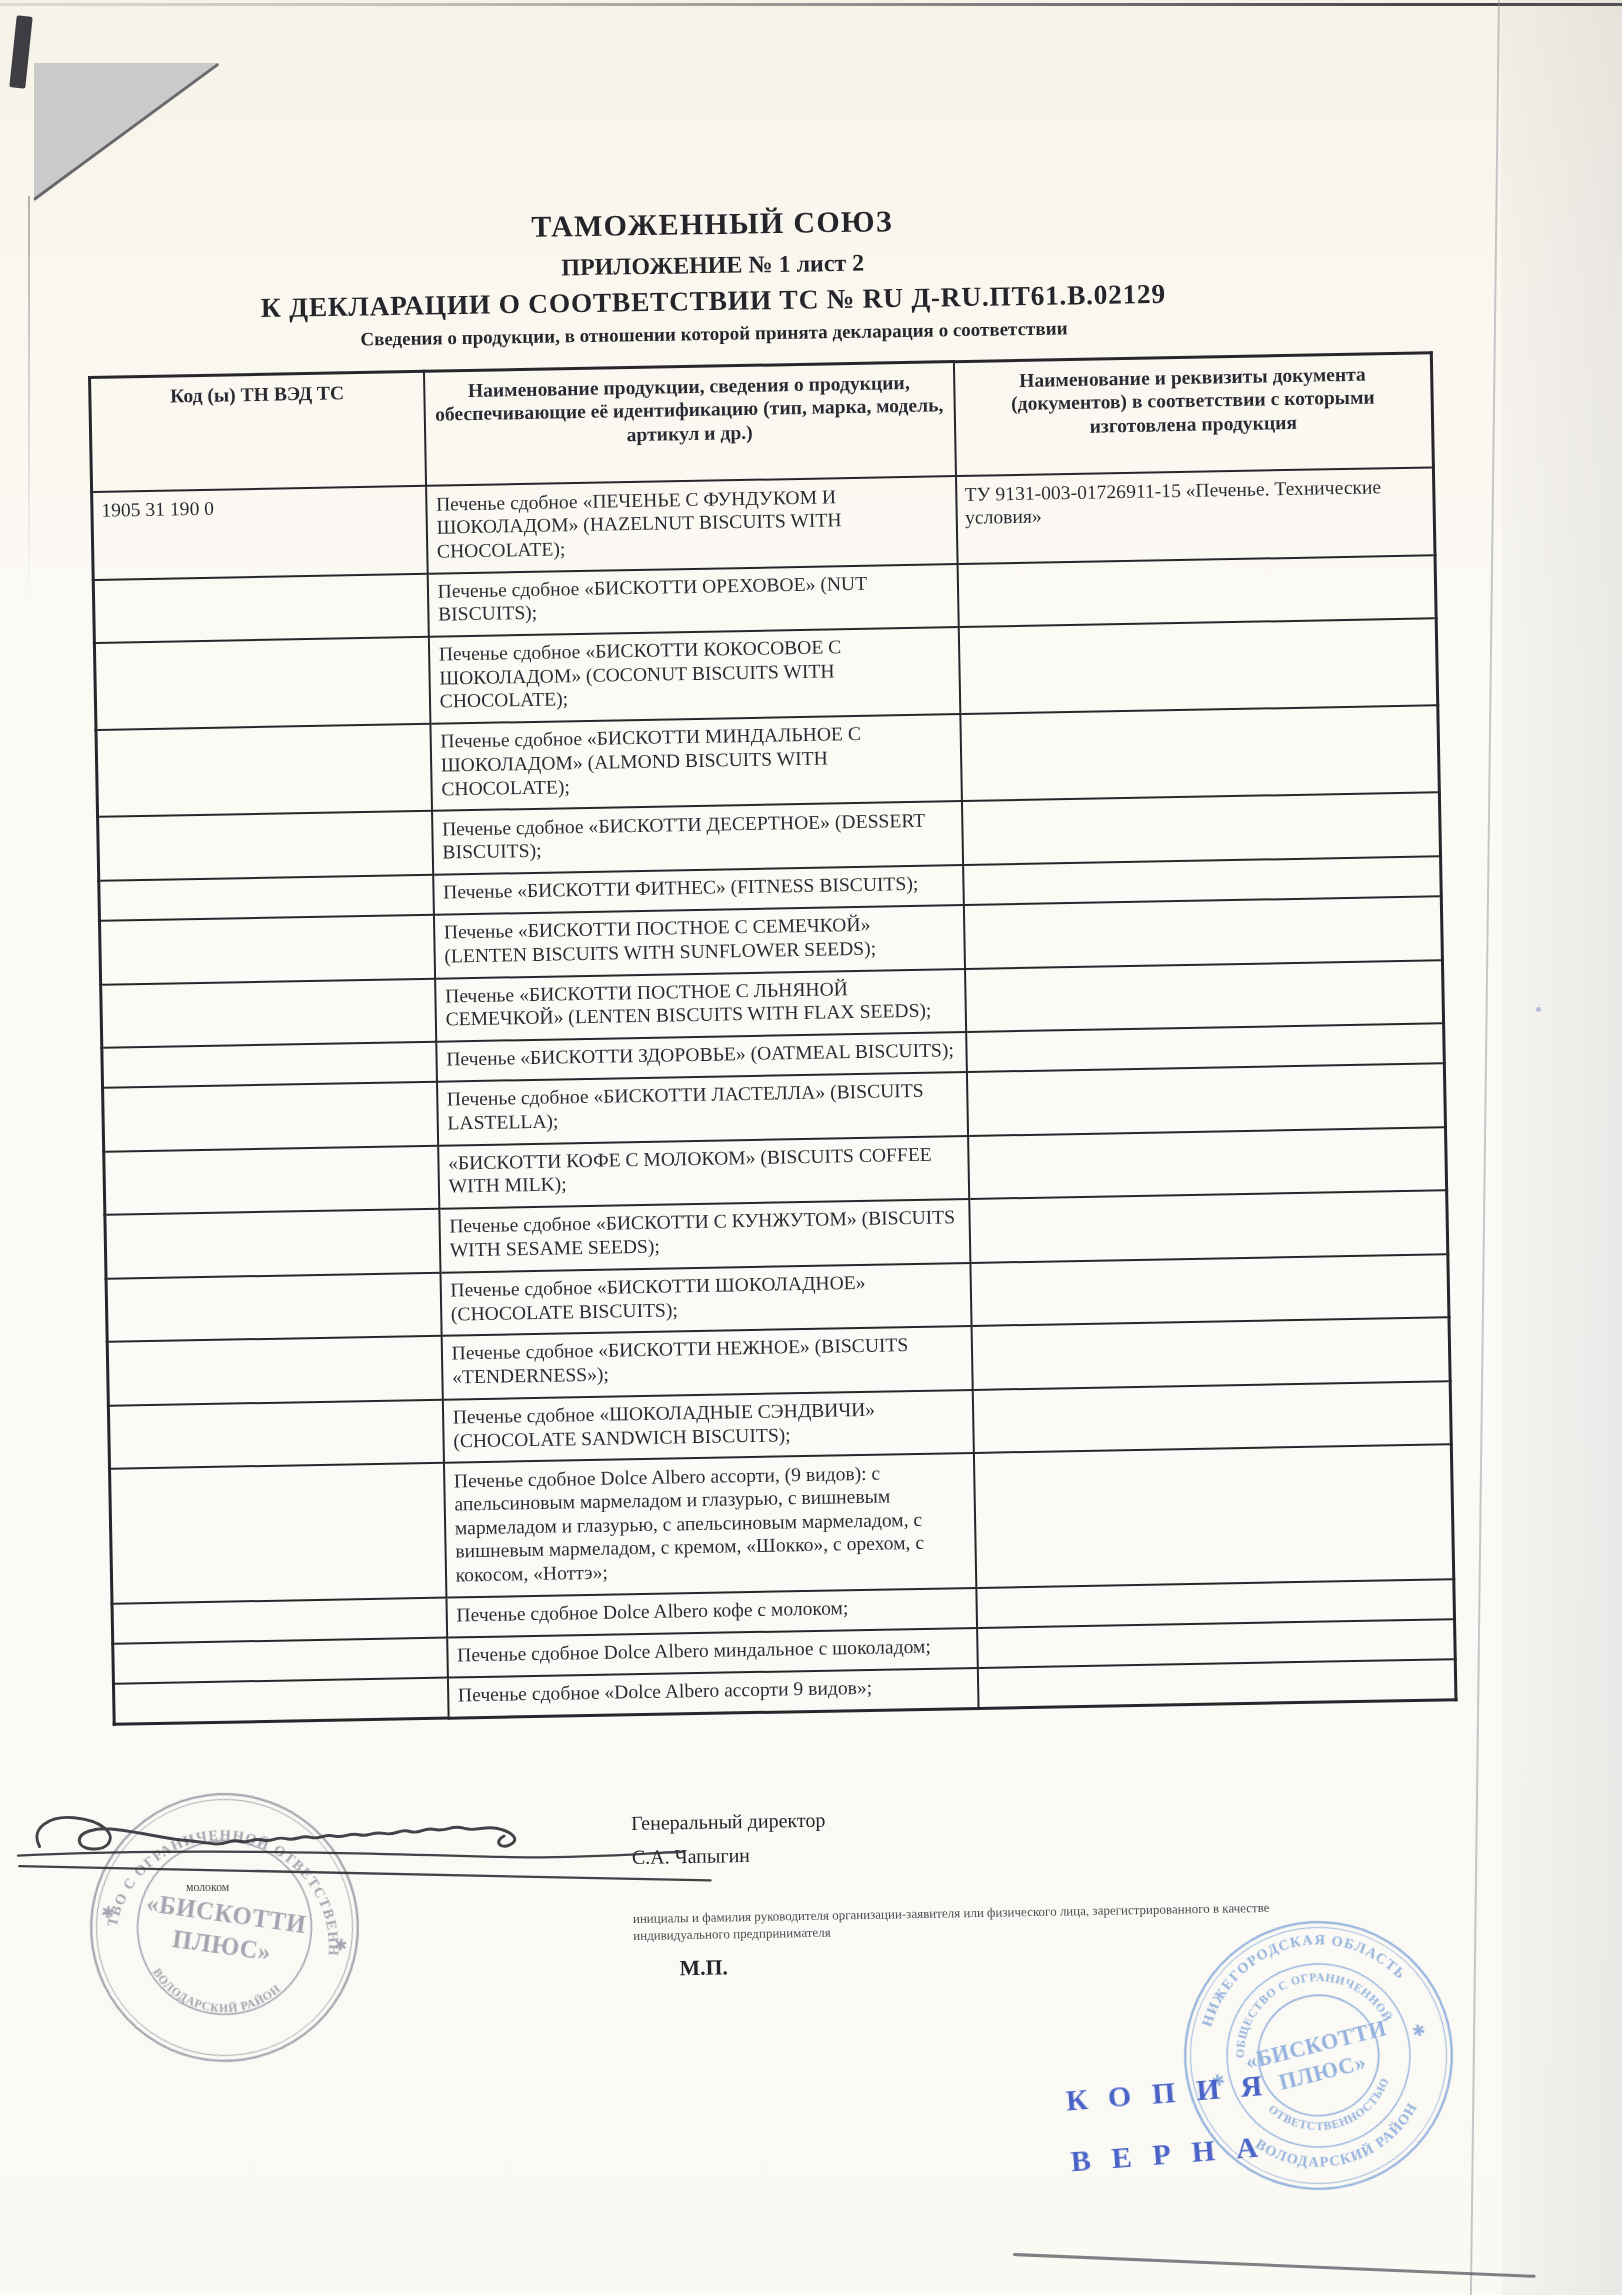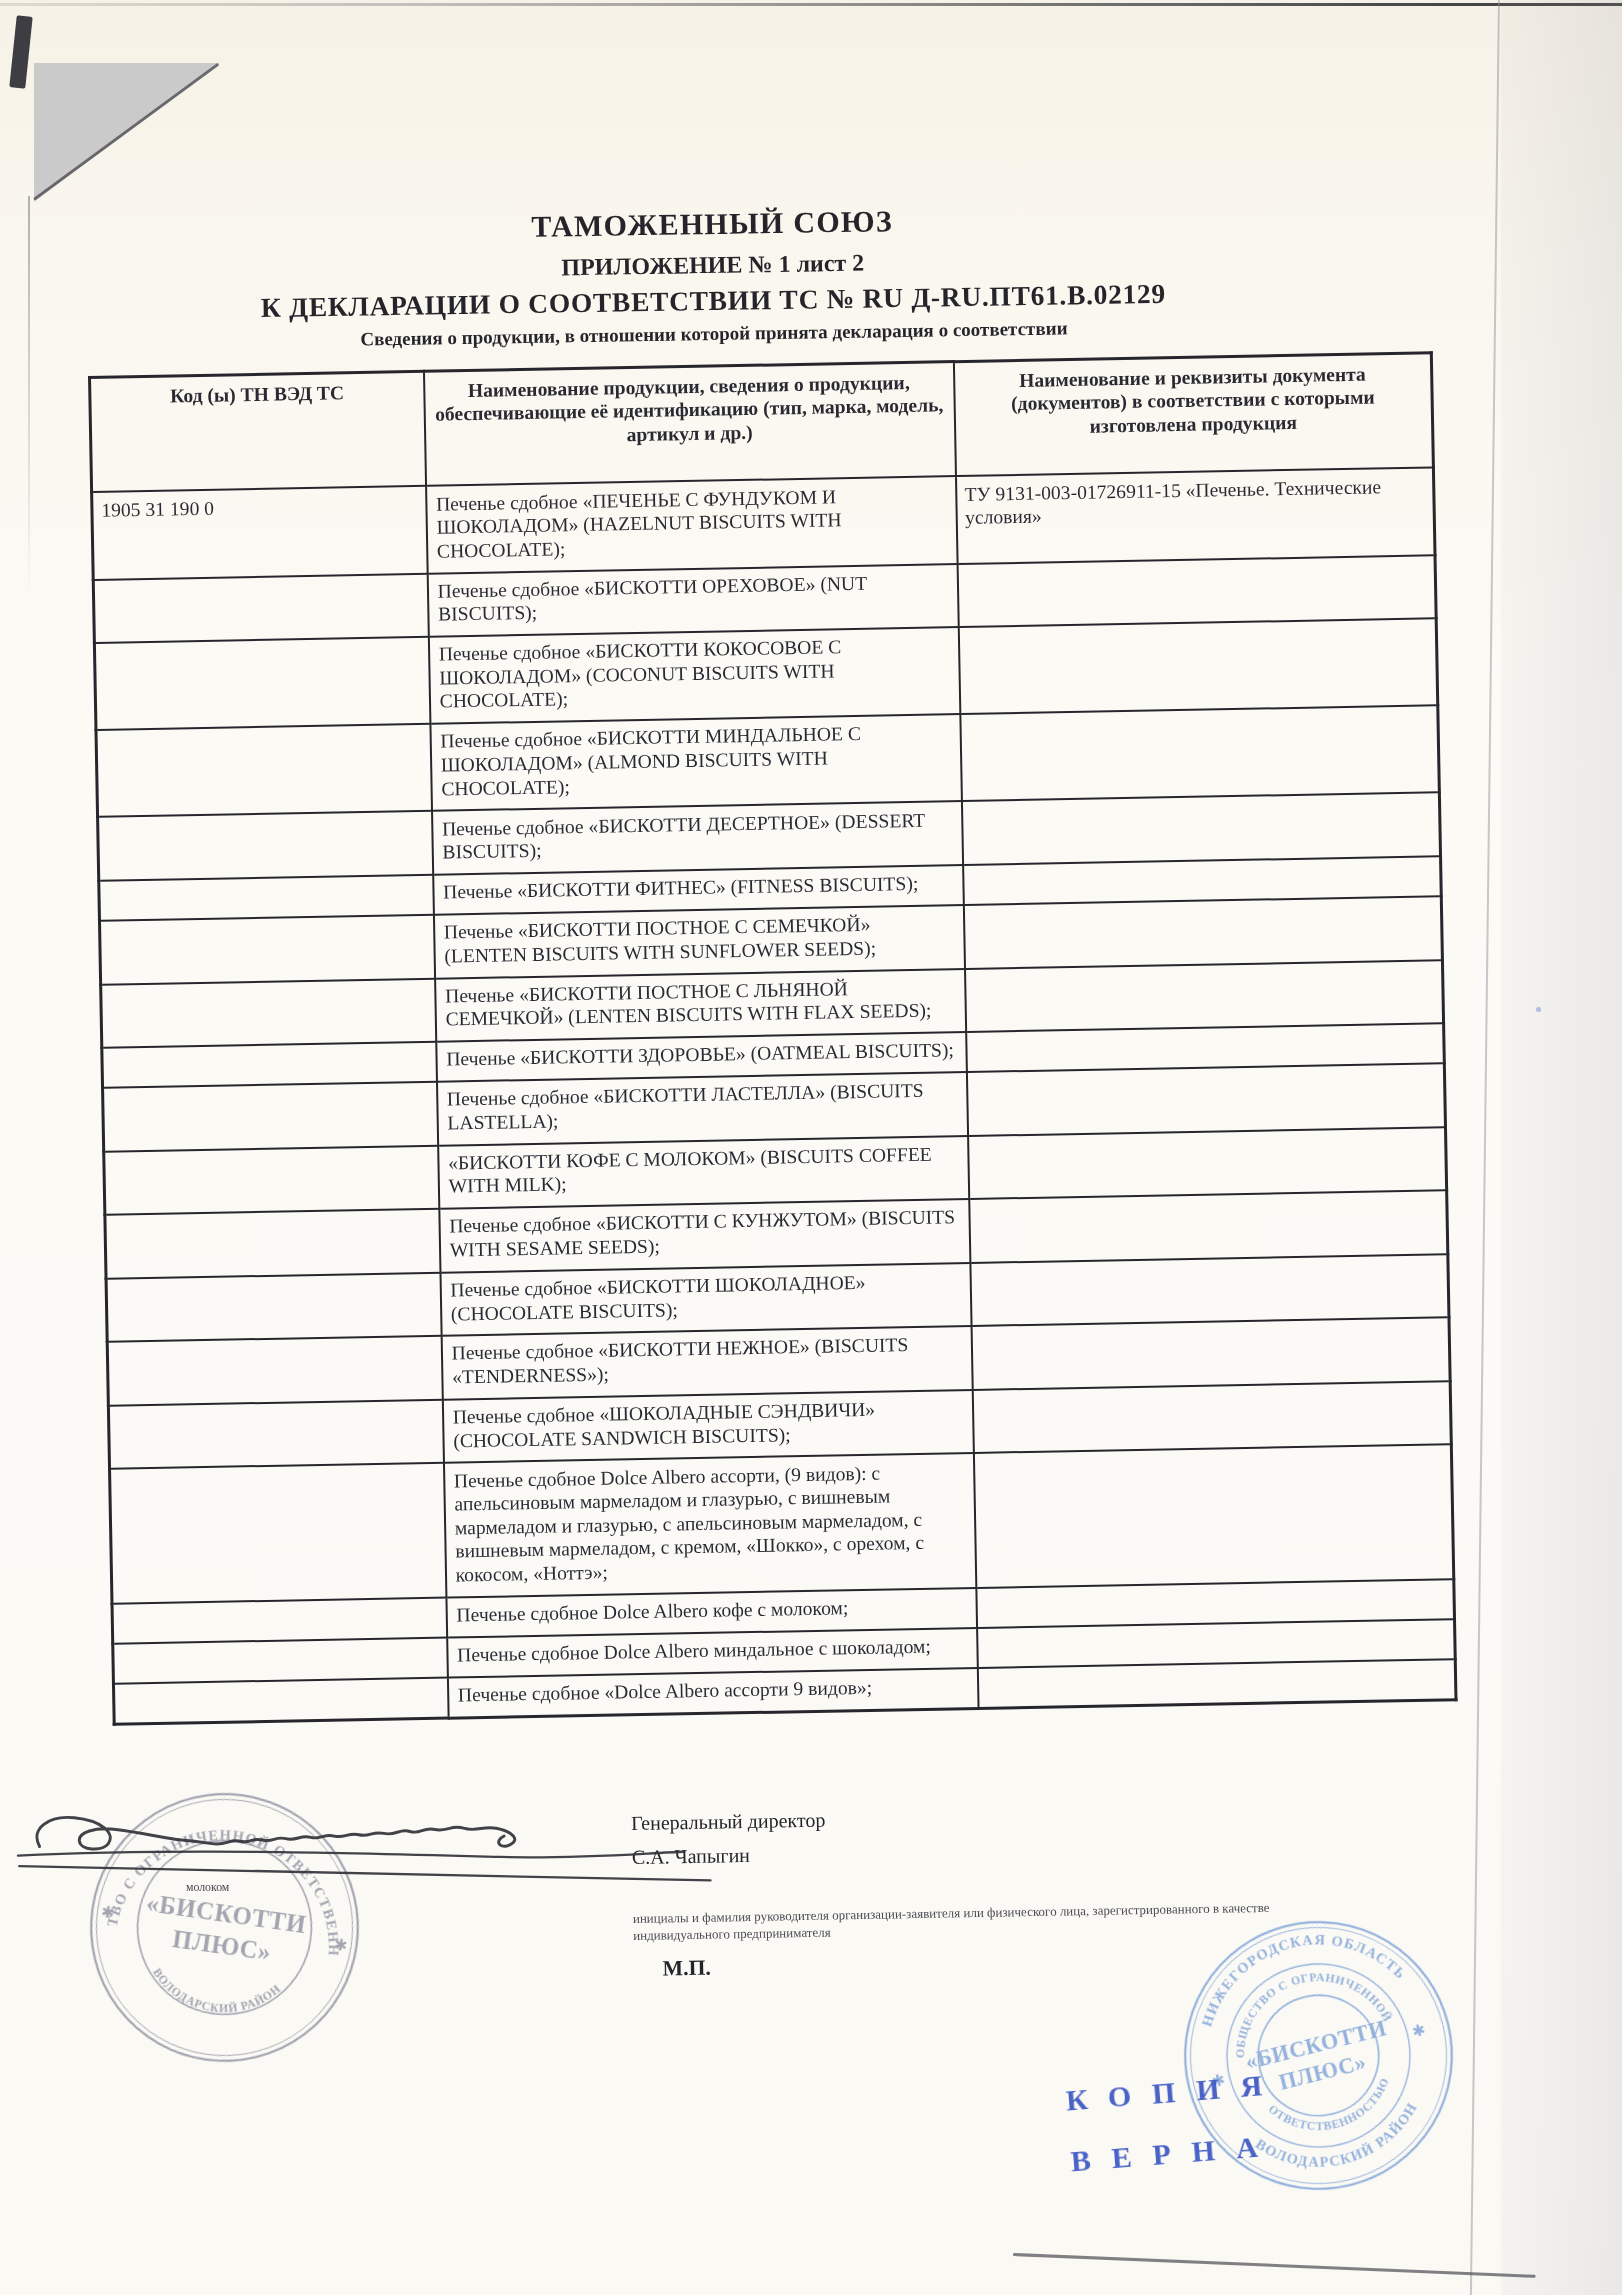--- a/index.html
+++ b/index.html
@@ -48,21 +48,21 @@
   td.cell-prod{padding:5.2px 7.9px 9.2px 9.2px;}
   td.cell-doc{padding:5.2px 6.5px 9.2px 7.9px;}
 
   .footer-form{position:absolute;left:631px;top:1812px;width:981px;
         transform:rotate(-1deg);transform-origin:0 0;}
   .director-title{font-size:20px;}
   .director-name{font-size:20px;margin-top:10.5px;}
   .fine-print{position:absolute;left:0;top:98px;width:981px;font-size:13px;line-height:18.3px;
         color:rgba(45,45,55,.85);white-space:nowrap;}
   .fine-print-2{position:absolute;left:0;top:116px;font-size:13px;color:rgba(45,45,55,.85);}
-  .mp{position:absolute;left:29px;top:145px;font-size:21.6px;font-weight:bold;}
+  .mp{position:absolute;left:46px;top:145px;font-size:21.6px;font-weight:bold;}
 
   
   .signature{position:absolute;left:16.4px;top:1806px;z-index:6;}
   .podpis{position:absolute;left:186px;top:1880px;font-size:11.8px;color:rgba(38,38,46,.85);z-index:7;}
 
   
   .seal{position:absolute;filter:blur(0.5px);}
   .seal-gray{left:84px;top:1787px;transform:rotate(8deg);opacity:.8;z-index:4;}
   .seal-blue{left:1178px;top:1915px;transform:rotate(-14deg);opacity:.88;z-index:3;}
   .seal text{font-family:"Liberation Serif",serif;fill:currentColor;}

